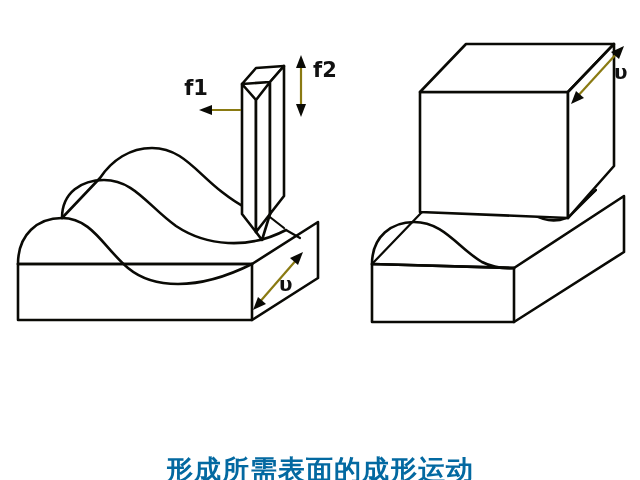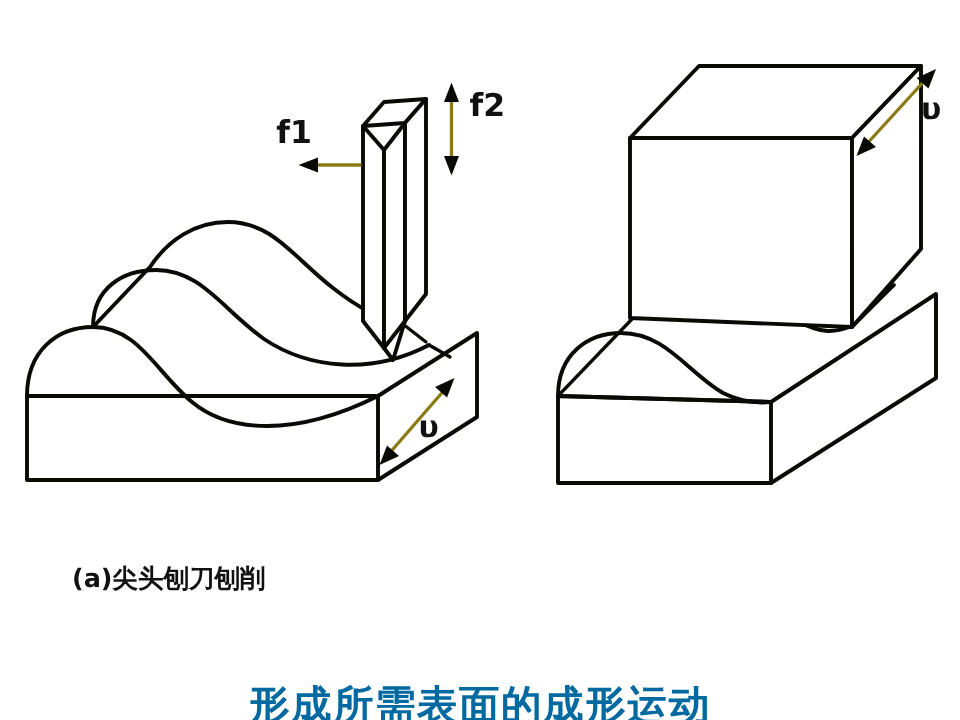--- a/index.html
+++ b/index.html
@@ -199,18 +199,17 @@
       <g>
         <line class="arrow-line" x1="576" y1="98" x2="618" y2="52"></line>
         <polygon class="arrow-head" points="624,46 611,52 619,59"></polygon>
         <polygon class="arrow-head" points="571,104 584,98 576,91"></polygon>
       </g>
 
       <text class="lbl lbl-v" x="614" y="79">υ</text>
     </g>
   </svg>
 
-  <div class="caption" id="caption-a">(a)尖头刨刀刨削</div>
 
 
   <div id="main-title">形成所需表面的成形运动</div>
 
 </div>
 
 </body></html>

